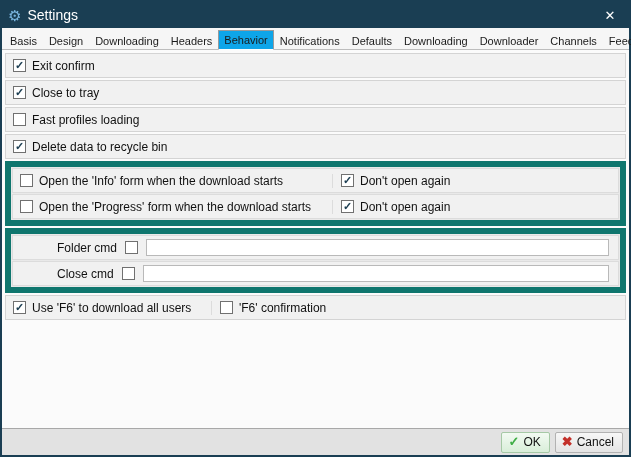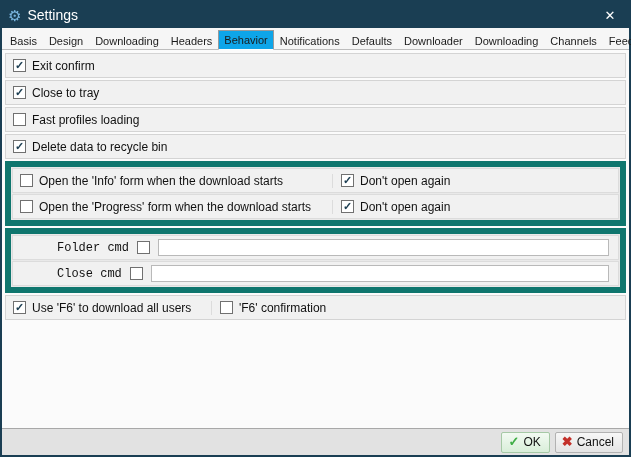--- a/index.html
+++ b/index.html
@@ -74,21 +74,21 @@
     font-size:11px; font-weight:bold; color:#1c3e52;
     display:flex; align-items:center; justify-content:center;
     line-height:1;
   }
   .col-split { flex:0 0 312px; }
   .col-1 { flex:0 0 198px; }
   .col-2 { flex:0 0 205px; padding-left:8px; border-left:1px solid #dcdcdc; }
   .col-3 { flex:1; padding-left:8px; border-left:1px solid #dcdcdc; }
   .col-right { flex:1; padding-left:8px; border-left:1px solid #dcdcdc; }
   .cmd-row { padding-left:44px; }
-  .cmd-label { margin-right:8px;font-family:Liberation Mono, monospace; }
+  .cmd-label { margin-right:8px; }
   .cmd-input {
     flex:1; height:17px; margin-left:8px; margin-right:2px;
     background:#fff; border:1px solid #b9b9b9;
     font-family:"Liberation Sans", sans-serif; font-size:12px;
     padding:0 4px;
   }
   .filler { flex:1; background:#fbfbfb; }
   
   .footer {
     flex:0 0 27px; background:#e2e2e2;
@@ -126,22 +126,22 @@
   </div>
 
   <div class="tabbar">
     <span class="tab">Basis</span>
     <span class="tab">Design</span>
     <span class="tab">Downloading</span>
     <span class="tab">Headers</span>
     <span class="tab active">Behavior</span>
     <span class="tab">Notifications</span>
     <span class="tab">Defaults</span>
+    <span class="tab">Downloading</span>
     <span class="tab">Downloader</span>
-    <span class="tab">Downloading</span>
     <span class="tab">Channels</span>
     <span class="tab">Feed</span>
   </div>
 
   <div class="content">
 
     <div class="row">
       <span class="cb">
         <span class="cb-box">✓</span>
         <span>Exit confirm</span>

